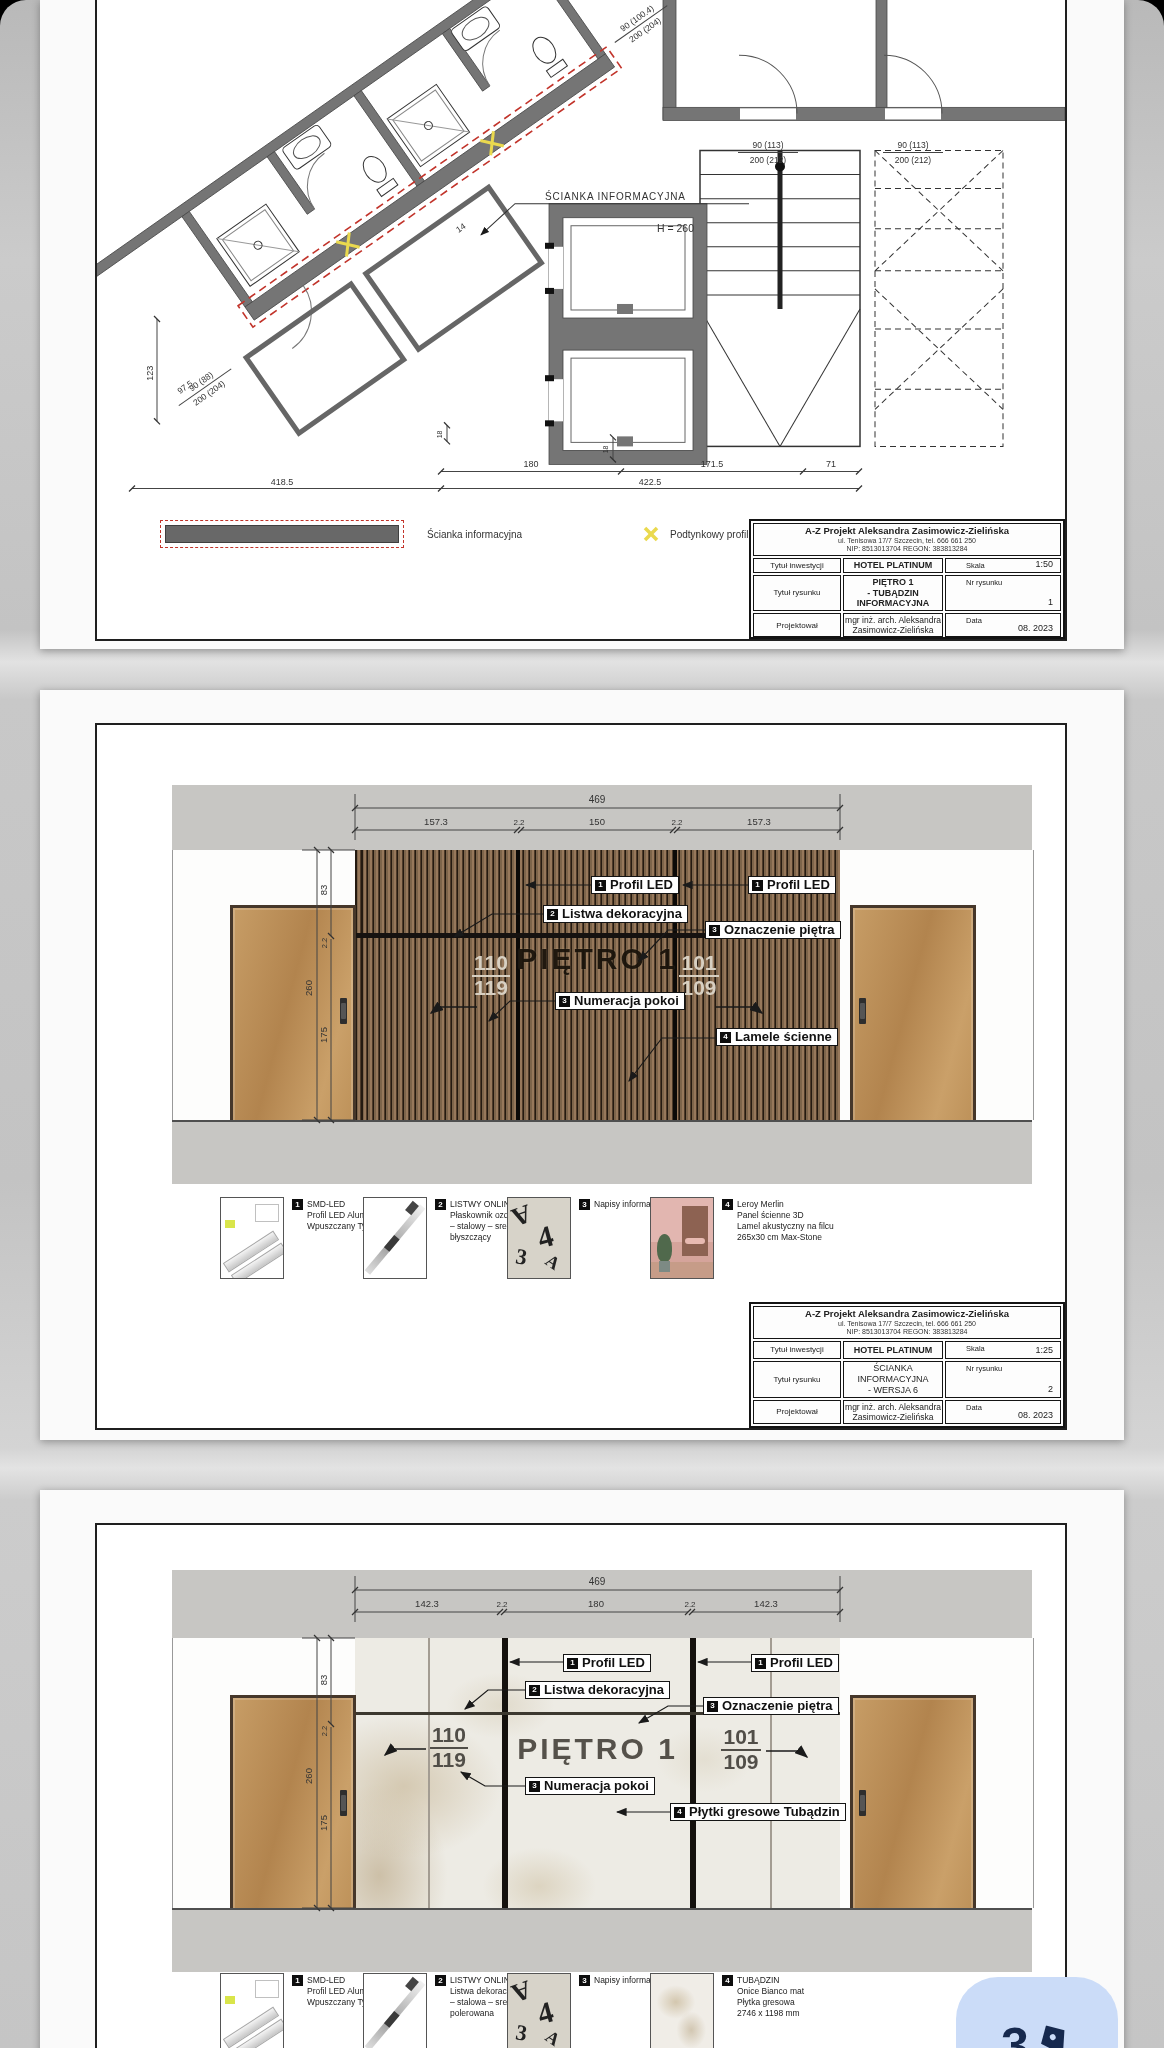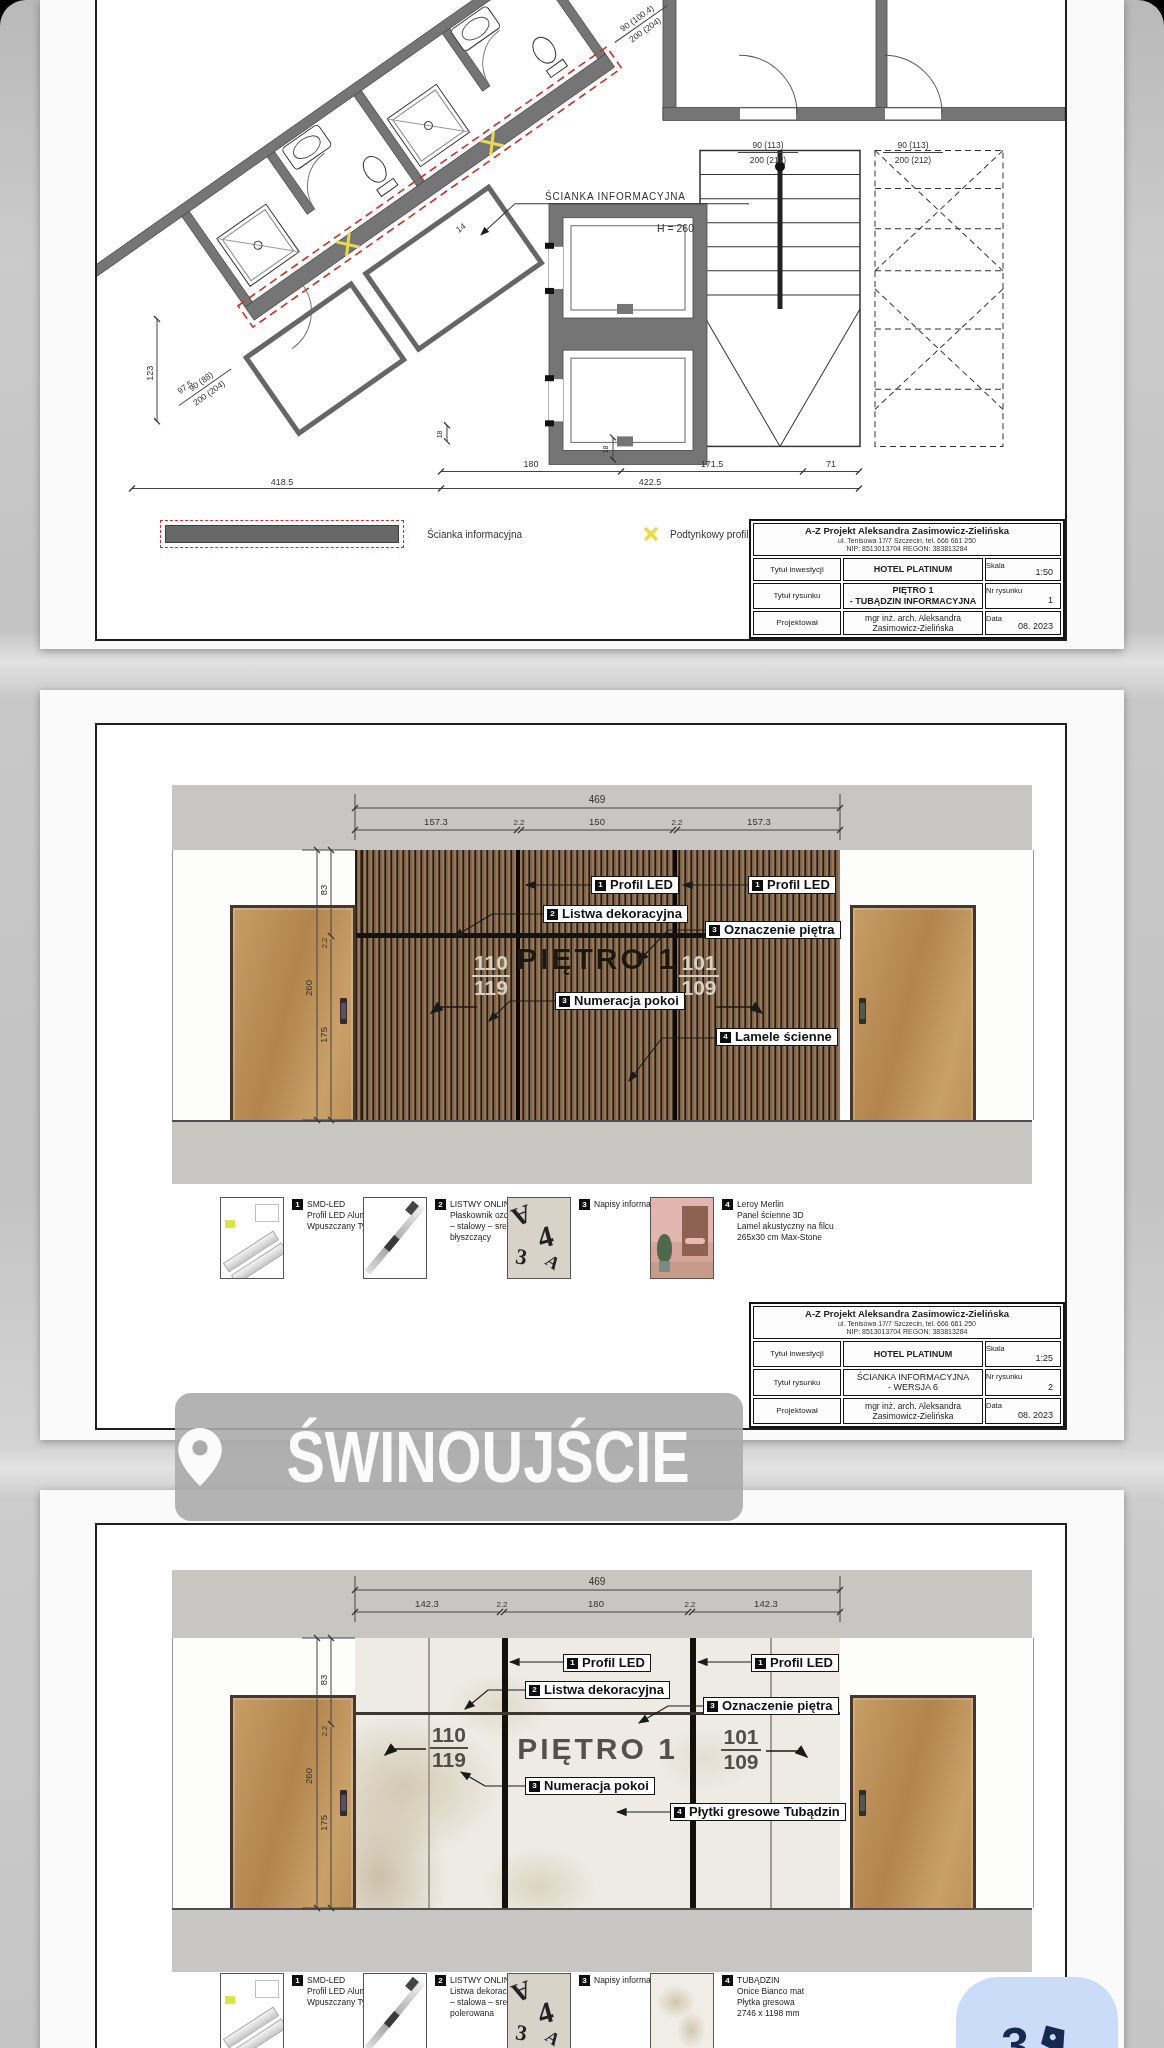--- a/index.html
+++ b/index.html
@@ -54,21 +54,21 @@
   
   .tblock{position:absolute;background:#fdfdfd;border:2px solid #141414;display:flex;flex-direction:column;}
   .tb-head{border:1px solid #141414;margin:2px;padding:2px 4px 1px;text-align:center;}
   .tb-co{font-size:9.5px;font-weight:bold;line-height:1.15;}
   .tb-ad,.tb-id{font-size:7px;line-height:1.2;color:#333;}
   .tb-row{display:flex;gap:2px;margin:0 2px 2px;flex:1;}
   .tb-row>div{border:1px solid #141414;}
   .tb-label{width:86px;display:flex;align-items:center;justify-content:center;font-size:8px;text-align:center;}
   .tb-value{flex:1;display:flex;flex-direction:column;align-items:center;justify-content:center;
             font-size:9px;font-weight:bold;text-align:center;line-height:1.2;padding:1px;}
-  .tb-meta{width:74px;position:relative;font-size:7.5px;padding:2px 0;}
+  .tb-meta{width:74px;position:relative;font-size:7.5px;padding:2px 20px;}
   .tb-mv{position:absolute;right:7px;bottom:3px;font-size:9px;}
   
   .legend{position:absolute;display:flex;align-items:center;font-size:10px;color:#333;}
   .leg-swatch{width:232px;height:16px;background:#686868;border:1px solid #3f3f3f;
               outline:1.6px dashed #c2342b;outline-offset:4px;margin-right:28px;}
   
   .loc-sticker{position:absolute;left:175px;top:1393px;width:568px;height:128px;border-radius:16px;
      background:rgba(171,171,171,.9);display:flex;align-items:center;justify-content:center;gap:14px;}
   .loc-text{font-size:72px;font-weight:bold;color:#fbfbfb;transform:scaleX(.8);white-space:nowrap;}
   .note-sticker{position:absolute;left:956px;top:1977px;width:162px;height:110px;border-radius:42px;
@@ -630,27 +630,20 @@
         <div class="mlines">
             <div>TUBĄDZIN</div>
             <div>Onice Bianco mat</div>
             <div>Płytka gresowa</div>
             <div>2746 x 1198 mm</div>
           </div>
       </div>
     </div>
   </div>
 
-  <div class="loc-sticker">
-    <svg width="44" height="58" viewBox="0 0 24 32">
-      <path d="M12 0 C5.4 0 0 5.4 0 12 c0 9 12 20 12 20 s12 -11 12 -20 C24 5.4 18.6 0 12 0 z" fill="#fbfbfb"></path>
-      <circle cx="12" cy="11" r="4.2" fill="#ababab"></circle>
-    </svg>
-    <span class="loc-text">ŚWINOUJŚCIE</span>
-  </div>
 
   <div class="note-sticker">
     <span class="note-text">3</span>
     <svg width="36" height="36" viewBox="0 0 32 32" style="transform:rotate(-30deg);margin-top:2px;">
       <path d="M16 0 L28 12 L16 30 L4 12 Z" fill="#16294e"></path>
       <circle cx="16" cy="12" r="2.6" fill="#cbdcf8"></circle>
     </svg>
   </div>
 
 </div>

